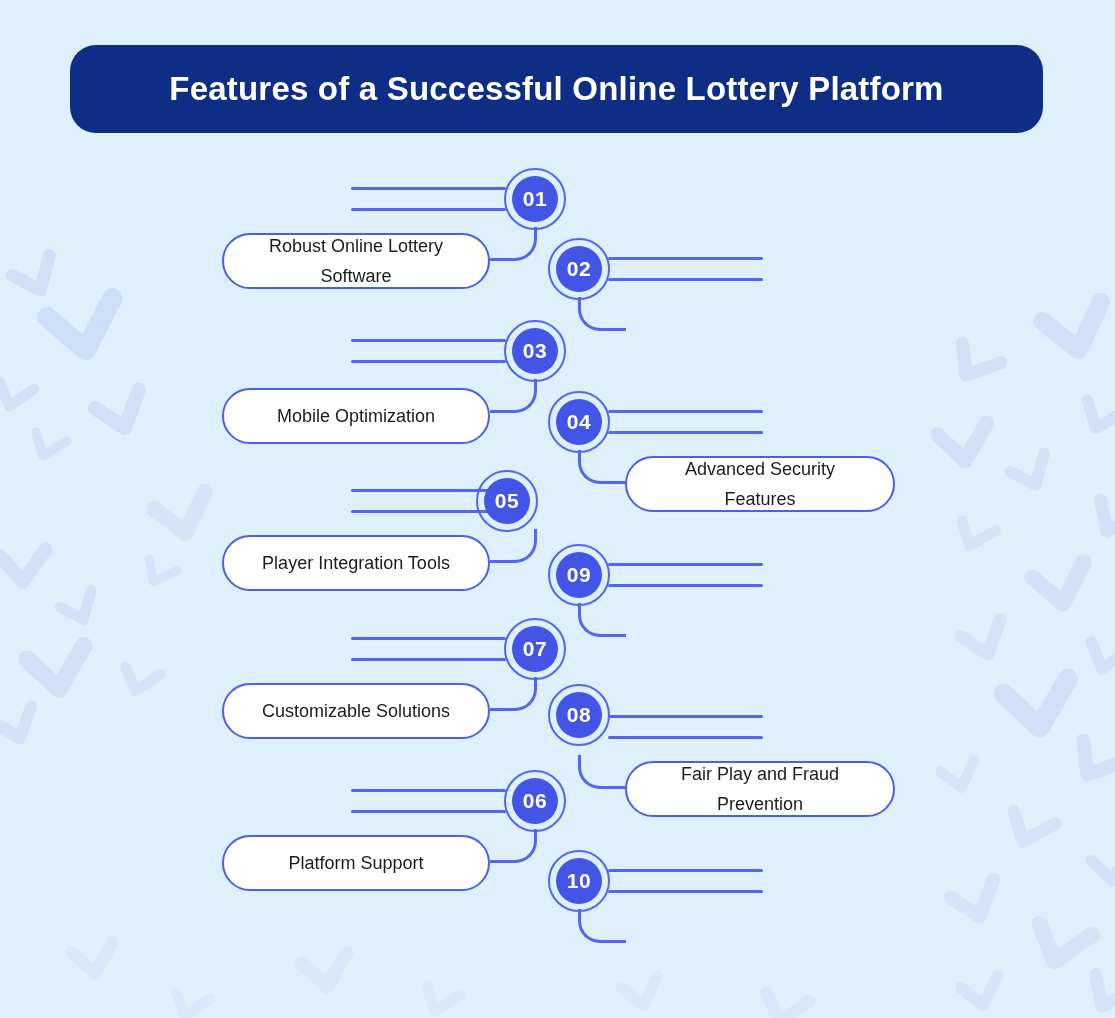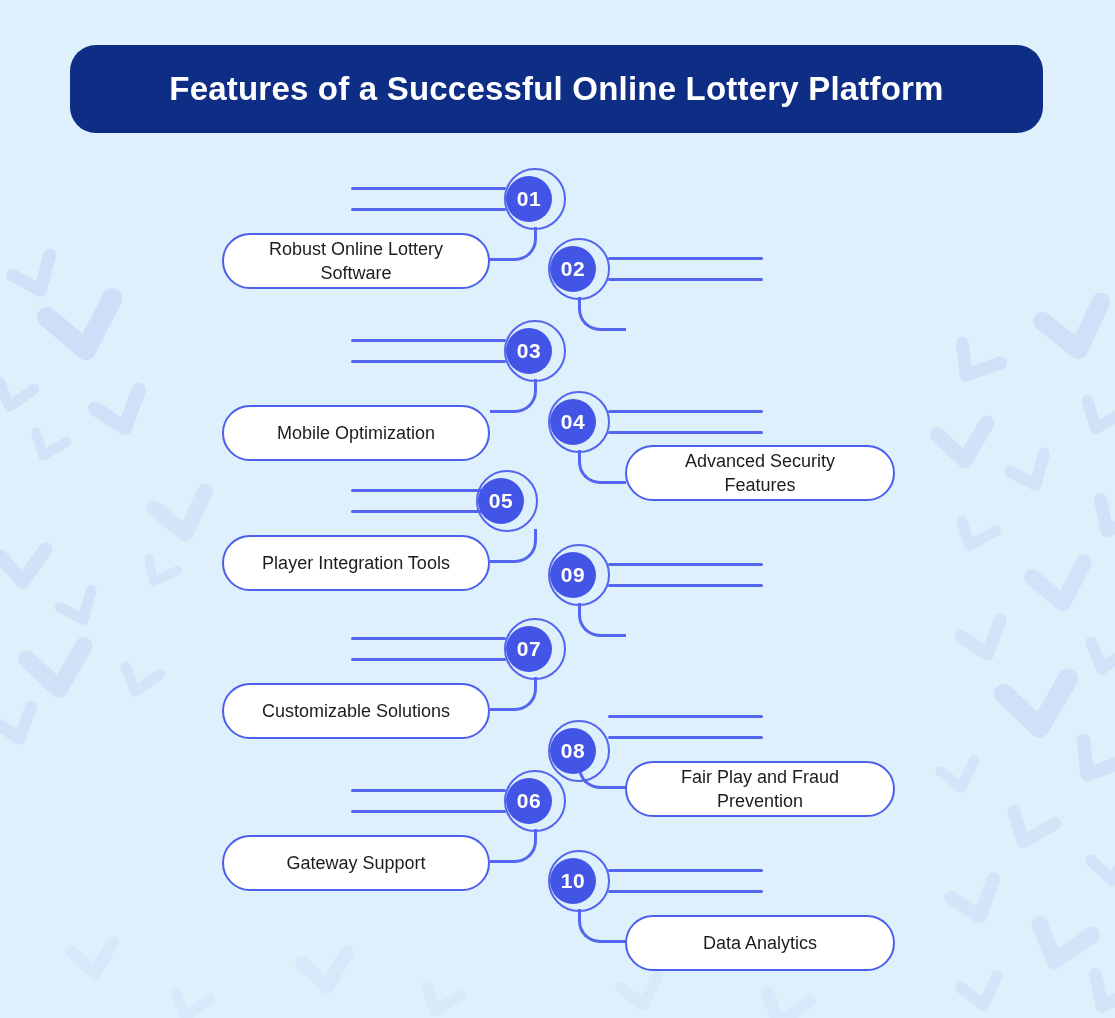--- a/index.html
+++ b/index.html
@@ -21,42 +21,42 @@
     background:#0e2d85;border-radius:26px;
     display:flex;align-items:center;justify-content:center;
   }
   .header h1{
     margin:0;color:#ffffff;font-size:33px;font-weight:bold;letter-spacing:.2px;
   }
   .items{position:absolute;inset:0;}
   .circle{
     position:absolute;width:62px;height:62px;box-sizing:border-box;
     border:2.5px solid var(--stroke);border-radius:50%;
-    display:flex;align-items:center;justify-content:flex-start;
+    display:flex;align-items:center;justify-content:center;
   }
   .circle-inner{
     width:46px;height:46px;border-radius:50%;background:var(--fill);
     color:#fff;display:flex;align-items:center;justify-content:center;
     font-size:21px;font-weight:600;letter-spacing:.5px;
   }
   .hline{position:absolute;height:3px;background:var(--stroke);border-radius:2px;}
   .elbow{position:absolute;box-sizing:border-box;}
   .elbow.left{
     border-right:3px solid var(--stroke);border-bottom:3px solid var(--stroke);
     border-bottom-right-radius:22px;
   }
   .elbow.right{
     border-left:3px solid var(--stroke);border-bottom:3px solid var(--stroke);
     border-bottom-left-radius:22px;
   }
   .pill{
     position:absolute;height:56px;box-sizing:border-box;
     background:#ffffff;border:2.5px solid var(--pill-border);border-radius:28px;
     display:flex;align-items:center;justify-content:center;
-    text-align:center;font-size:18px;line-height:24px;color:#1c1c1e;
+    text-align:center;font-size:18px;line-height:30px;color:#1c1c1e;
     white-space:pre-line;padding:0 14px;
   }
 </style>
 </head>
 <body>
 
 <div class="canvas">
 
   <svg width="0" height="0" style="position:absolute">
     <defs>
@@ -198,28 +198,28 @@
       <div class="elbow right" style="left: 578px; top: 297px; width: 48px; height: 34px;"></div>
       <div class="circle" style="left: 548px; top: 238px;">
         <div class="circle-inner" style="">02</div>
       </div>
       <div class="hline" style="left: 351px; top: 339px; width: 155px;"></div>
       <div class="hline" style="left: 351px; top: 360px; width: 155px;"></div>
       <div class="elbow left" style="left: 490px; top: 379px; width: 47px; height: 34px;"></div>
       <div class="circle" style="left: 504px; top: 320px;">
         <div class="circle-inner" style="">03</div>
       </div>
-      <div class="pill" style="left: 222px; top: 405px; width: 268px;"><span>Mobile Optimization</span></div>
+      <div class="pill" style="left: 222px; top: 388px; width: 268px;"><span>Mobile Optimization</span></div>
       <div class="hline" style="left: 608px; top: 410px; width: 155px;"></div>
       <div class="hline" style="left: 608px; top: 431px; width: 155px;"></div>
       <div class="elbow right" style="left: 578px; top: 450px; width: 48px; height: 34px;"></div>
       <div class="circle" style="left: 548px; top: 391px;">
         <div class="circle-inner" style="">04</div>
       </div>
-      <div class="pill" style="left: 625px; top: 445px; width: 270px;"><span>Advanced Security
+      <div class="pill" style="left: 625px; top: 456px; width: 270px;"><span>Advanced Security
 Features</span></div>
       <div class="hline" style="left: 351px; top: 489px; width: 155px;"></div>
       <div class="hline" style="left: 351px; top: 510px; width: 155px;"></div>
       <div class="elbow left" style="left: 490px; top: 529px; width: 47px; height: 34px;"></div>
       <div class="circle" style="left: 476px; top: 470px;">
         <div class="circle-inner" style="">05</div>
       </div>
       <div class="pill" style="left: 222px; top: 535px; width: 268px;"><span>Player Integration Tools</span></div>
       <div class="hline" style="left: 608px; top: 563px; width: 155px;"></div>
       <div class="hline" style="left: 608px; top: 584px; width: 155px;"></div>
@@ -230,34 +230,33 @@
       <div class="hline" style="left: 351px; top: 637px; width: 155px;"></div>
       <div class="hline" style="left: 351px; top: 658px; width: 155px;"></div>
       <div class="elbow left" style="left: 490px; top: 677px; width: 47px; height: 34px;"></div>
       <div class="circle" style="left: 504px; top: 618px;">
         <div class="circle-inner" style="">07</div>
       </div>
       <div class="pill" style="left: 222px; top: 683px; width: 268px;"><span>Customizable Solutions</span></div>
       <div class="hline" style="left: 608px; top: 715px; width: 155px;"></div>
       <div class="hline" style="left: 608px; top: 736px; width: 155px;"></div>
       <div class="elbow right" style="left: 578px; top: 755px; width: 48px; height: 34px;"></div>
-      <div class="circle" style="left: 548px; top: 720px;">
+      <div class="circle" style="left: 548px; top: 684px;">
         <div class="circle-inner" style="">08</div>
       </div>
       <div class="pill" style="left: 625px; top: 761px; width: 270px;"><span>Fair Play and Fraud
 Prevention</span></div>
       <div class="hline" style="left: 351px; top: 789px; width: 155px;"></div>
       <div class="hline" style="left: 351px; top: 810px; width: 155px;"></div>
       <div class="elbow left" style="left: 490px; top: 829px; width: 47px; height: 34px;"></div>
       <div class="circle" style="left: 504px; top: 770px;">
         <div class="circle-inner" style="">06</div>
       </div>
-      <div class="pill" style="left: 222px; top: 835px; width: 268px;"><span>Gateway Support</span></div>
+      <div class="pill" style="left: 222px; top: 835px; width: 268px;"><span>Platform Support</span></div>
       <div class="hline" style="left: 608px; top: 869px; width: 155px;"></div>
       <div class="hline" style="left: 608px; top: 890px; width: 155px;"></div>
       <div class="elbow right" style="left: 578px; top: 909px; width: 48px; height: 34px;"></div>
       <div class="circle" style="left: 548px; top: 850px;">
         <div class="circle-inner" style="">10</div>
       </div>
-      <div class="pill" style="left: 625px; top: 915px; width: 270px;"><span>Data Analytics</span></div>
     </div>
 
 </div>
 
 </body></html>

